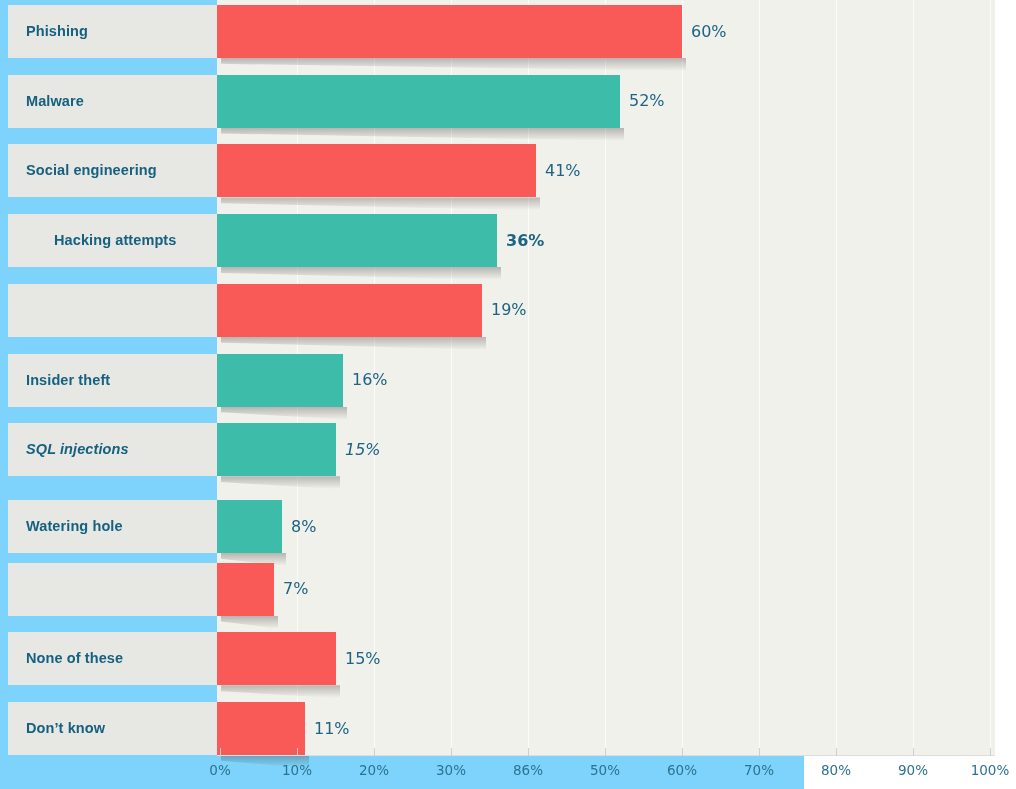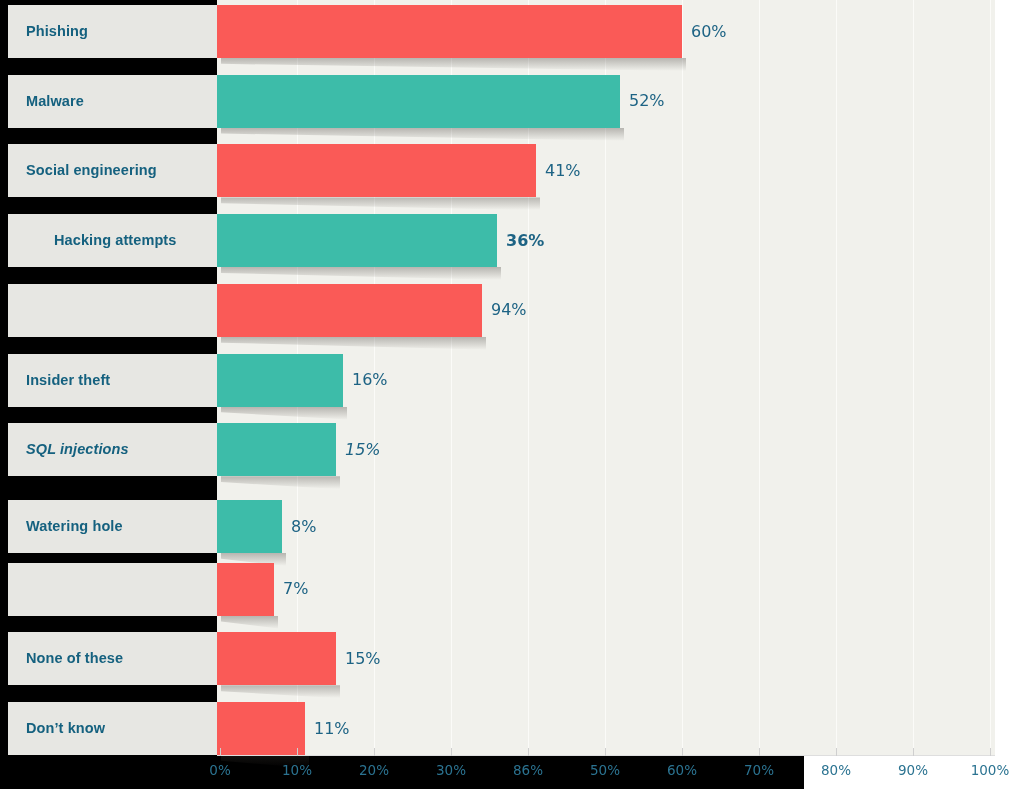--- a/index.html
+++ b/index.html
@@ -11,21 +11,21 @@
     width: 1016px;
     height: 789px;
     font-family: "Liberation Sans", sans-serif;
     overflow: hidden;
   }
 
   #chart {
     position: relative;
     width: 804px;
     height: 789px;
-    background: #000000;
+    background: #7dd3fc;
   }
 
   
   .plot-bg {
     position: absolute;
     left: 217px;
     top: 0px;
     width: 778px;
     height: 755px;
     background: #f1f1ec;
@@ -178,21 +178,21 @@
           <div class="bar-shadow" style="top: 53px;"></div>
         </div>
         <div class="bar-value" style="left: 506px; top: 16.5px; font-weight: bold;">36%</div>
       </div>
       <div class="row" style="top: 283.8px; height: 53px;">
         <div class="row-band" style="height: 53px;"></div>
         <div class="bar" title="Loss of mobile devices 34%" style="width: 265px; height: 53px; top: 0px;">
           <div class="bar-fill" style="background: rgb(250, 90, 87);"></div>
           <div class="bar-shadow" style="top: 53px;"></div>
         </div>
-        <div class="bar-value" style="left: 491px; top: 16.5px;">94%</div>
+        <div class="bar-value" style="left: 491px; top: 16.5px;">19%</div>
       </div>
       <div class="row" style="top: 353.5px; height: 53px;">
         <div class="row-band" style="height: 53px;"></div>
         <div class="row-label" style="top: 18px;">Insider theft</div>
         <div class="bar" title="Insider theft 16%" style="width: 126px; height: 53px; top: 0px;">
           <div class="bar-fill" style="background: rgb(61, 188, 169);"></div>
           <div class="bar-shadow" style="top: 53px;"></div>
         </div>
         <div class="bar-value" style="left: 352px; top: 16.5px;">16%</div>
       </div>

